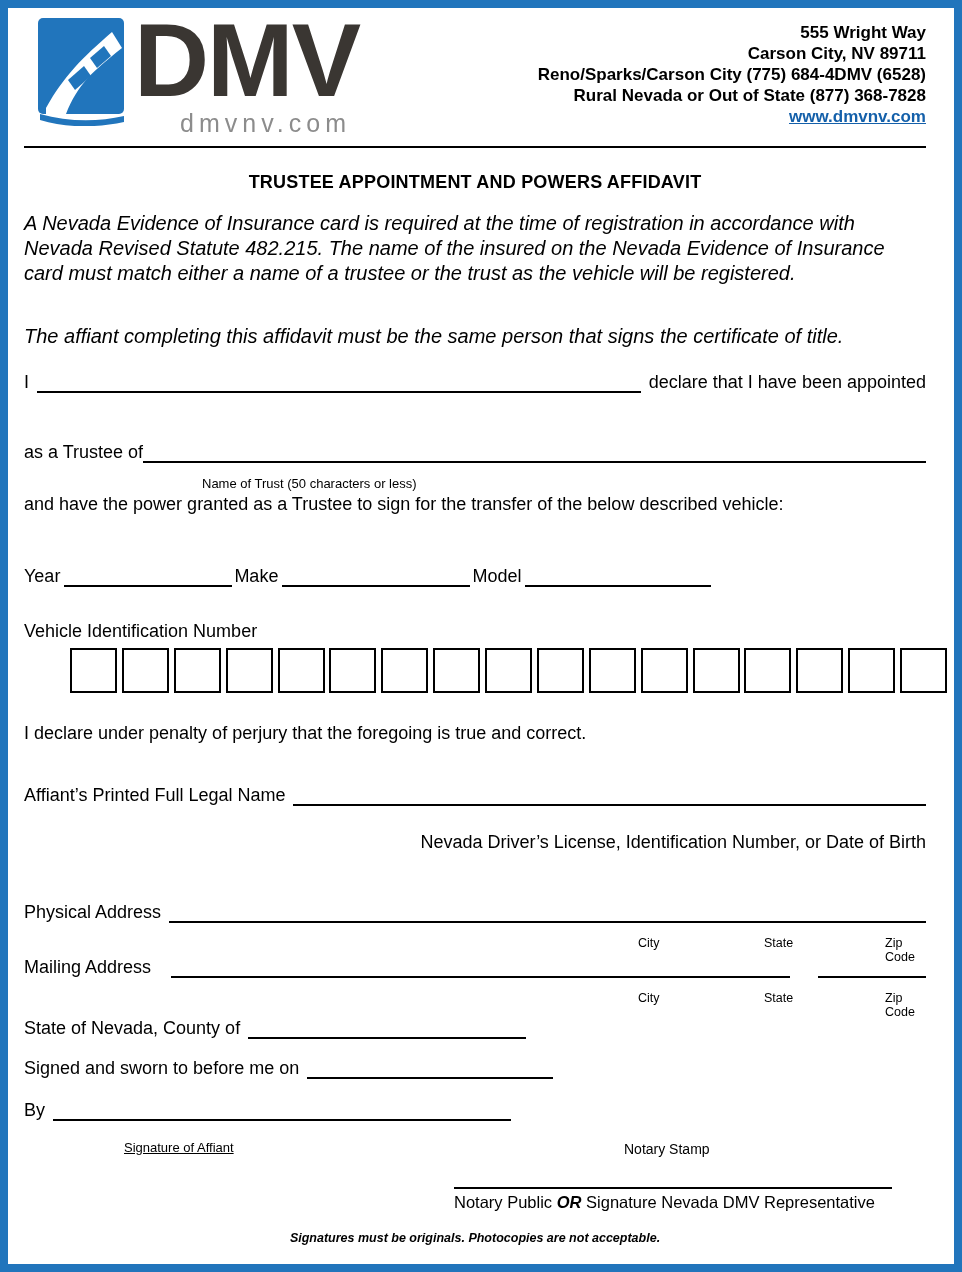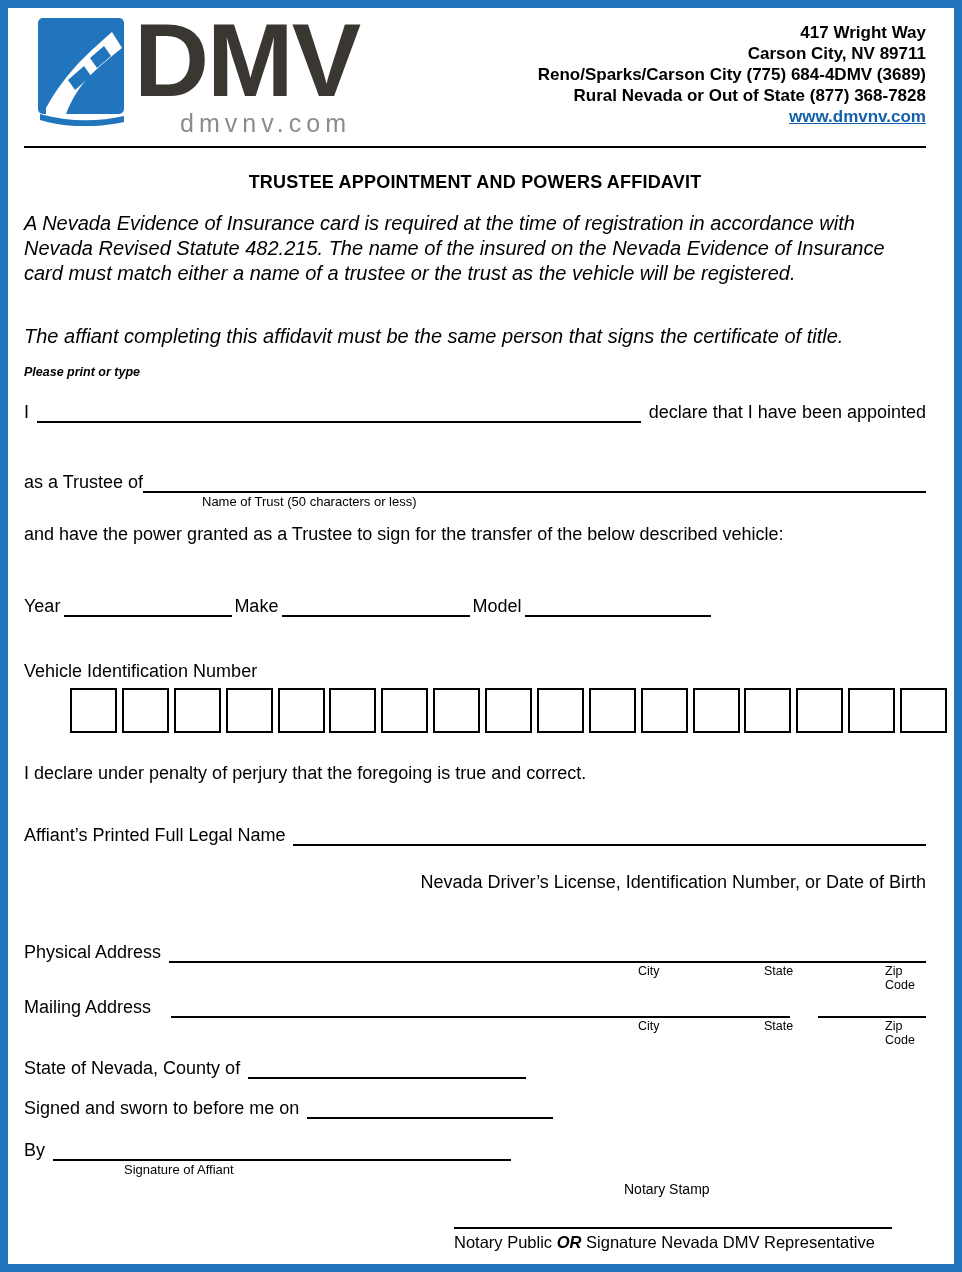--- a/index.html
+++ b/index.html
@@ -36,31 +36,31 @@
   .para { font-size:20px; line-height:25px; margin-top:18px;font-style:italic; }
   .para2 { margin-top:38px; }
   .print-note { font-size:12.5px; font-weight:bold; font-style:italic; margin-top:16px; }
   .row { display:flex; align-items:flex-end; font-size:18px; }
   .fill { border-bottom:2px solid #000; height:22px; display:inline-block; }
   .grow { flex:1 1 auto; }
   .r-declare { margin-top:22px; }
   .r-declare .fill { margin:0 8px; }
   .r-trustee { margin-top:48px; }
   .hint { font-size:13px; position:relative; height:17px; }
-  .hint span { position:absolute; top:1px; }
+  .hint span { position:absolute; top:13px; }
   .trust-hint span { left:178px; }
   .r-power { margin-top:14px; font-size:18px; }
   .r-ymm { margin-top:50px; }
   .r-ymm .fill { margin-left:4px; }
   .fill-year { width:168px; }
   .fill-make { width:188px; }
   .fill-model { width:186px; }
   .lbl-make { margin-left:2px; }
   .lbl-model { margin-left:2px; }
-  .vin-label { margin-top:44px; font-size:18px; }
+  .vin-label { margin-top:34px; font-size:18px; }
   .vin-row { margin-top:6px; margin-left:46px; width:877px; display:flex; justify-content:space-between; }
   .vin-box { width:47px; height:45px; border:2px solid #000; background:#fff; }
   .perjury { margin-top:30px; font-size:18px; }
   .r-affiant { margin-top:40px; }
   .r-affiant .fill { margin-left:8px; }
   .r-dl { margin-top:26px;flex-direction:column; }
   .r-dl .fill { margin-left:8px; }
   .r-phys { margin-top:26px; }
   .r-phys .fill { margin-left:8px; }
   .r-mail { margin-top:16px;gap:12px; }
@@ -69,21 +69,21 @@
   .csz { font-size:12.5px; }
   .csz .c { left:614px; } .csz .s { left:740px; } .csz .z { left:861px; }
   .r-county { margin-top:22px; }
   .fill-county { width:278px; margin-left:8px; }
   .r-sworn { margin-top:18px; }
   .fill-sworn { width:246px; margin-left:8px; }
   .date-hint span { left:330px; top:4px; }
   .r-by { margin-top:20px; }
   .fill-by { width:458px; margin-left:8px; }
   .sig-hint { height:16px; }
-  .sig-hint span { left:100px; top:1px; }
+  .sig-hint span { left:100px; top:19px;text-decoration:underline; }
   .notary-stamp { position:relative; height:20px; margin-top:4px; font-size:14px; }
   .notary-stamp span { position:absolute; left:600px; }
   .notary-sig-line { margin-top:26px; margin-left:430px; width:438px; border-bottom:2px solid #000; height:0; }
   .notary-caption { margin-left:430px; margin-top:4px; font-size:16.5px; }
   .notary-caption .or { font-weight:bold; font-style:italic; }
   
   .footer { position:relative; margin-top:18px; height:36px; }
   .foot-notes { position:absolute; left:0; right:0; text-align:center; font-size:12.5px; font-weight:bold; font-style:italic; line-height:17px; }
 </style>
 </head>
@@ -99,36 +99,35 @@
         <path d="M30 62 l 16 -14 7 10 -16 14 z" fill="#2175bc"></path>
         <path d="M52 40 l 14 -12 7 10 -14 12 z" fill="#2175bc"></path>
         <path d="M2 96 C 30 104 60 104 86 98 L 86 104 C 58 110 28 110 2 102 Z" fill="#2175bc"></path>
       </svg>
       <div class="brand-col">
         <div class="brand">DMV</div>
         <div class="site">dmvnv.com</div>
       </div>
     </div>
     <div class="address">
-      <div>417 Wright Way</div>
+      <div>555 Wright Way</div>
       <div>Carson City, NV 89711</div>
-      <div>Reno/Sparks/Carson City (775) 684-4DMV (3689)</div>
+      <div>Reno/Sparks/Carson City (775) 684-4DMV (6528)</div>
       <div>Rural Nevada or Out of State (877) 368-7828</div>
       <div><span class="link">www.dmvnv.com</span></div>
     </div>
   </div>
 
   <hr class="rule">
 
   <div class="title">TRUSTEE APPOINTMENT AND POWERS AFFIDAVIT</div>
 
   <p class="para">A Nevada Evidence of Insurance card is required at the time of registration in accordance with Nevada Revised Statute 482.215.  The name of the insured on the Nevada Evidence of Insurance card must match either a name of a trustee or the trust as the vehicle will be registered.</p>
   <p class="para para2">The affiant completing this affidavit must be the same person that signs the certificate of title.</p>
 
-  <div class="print-note">Please print or type</div>
 
   <div class="row r-declare">
     <span>I</span>
     <span class="fill grow"></span>
     <span>declare that I have been appointed</span>
   </div>
 
   <div class="row r-trustee">
     <span>as a Trustee of</span>
     <span class="fill grow"></span>

